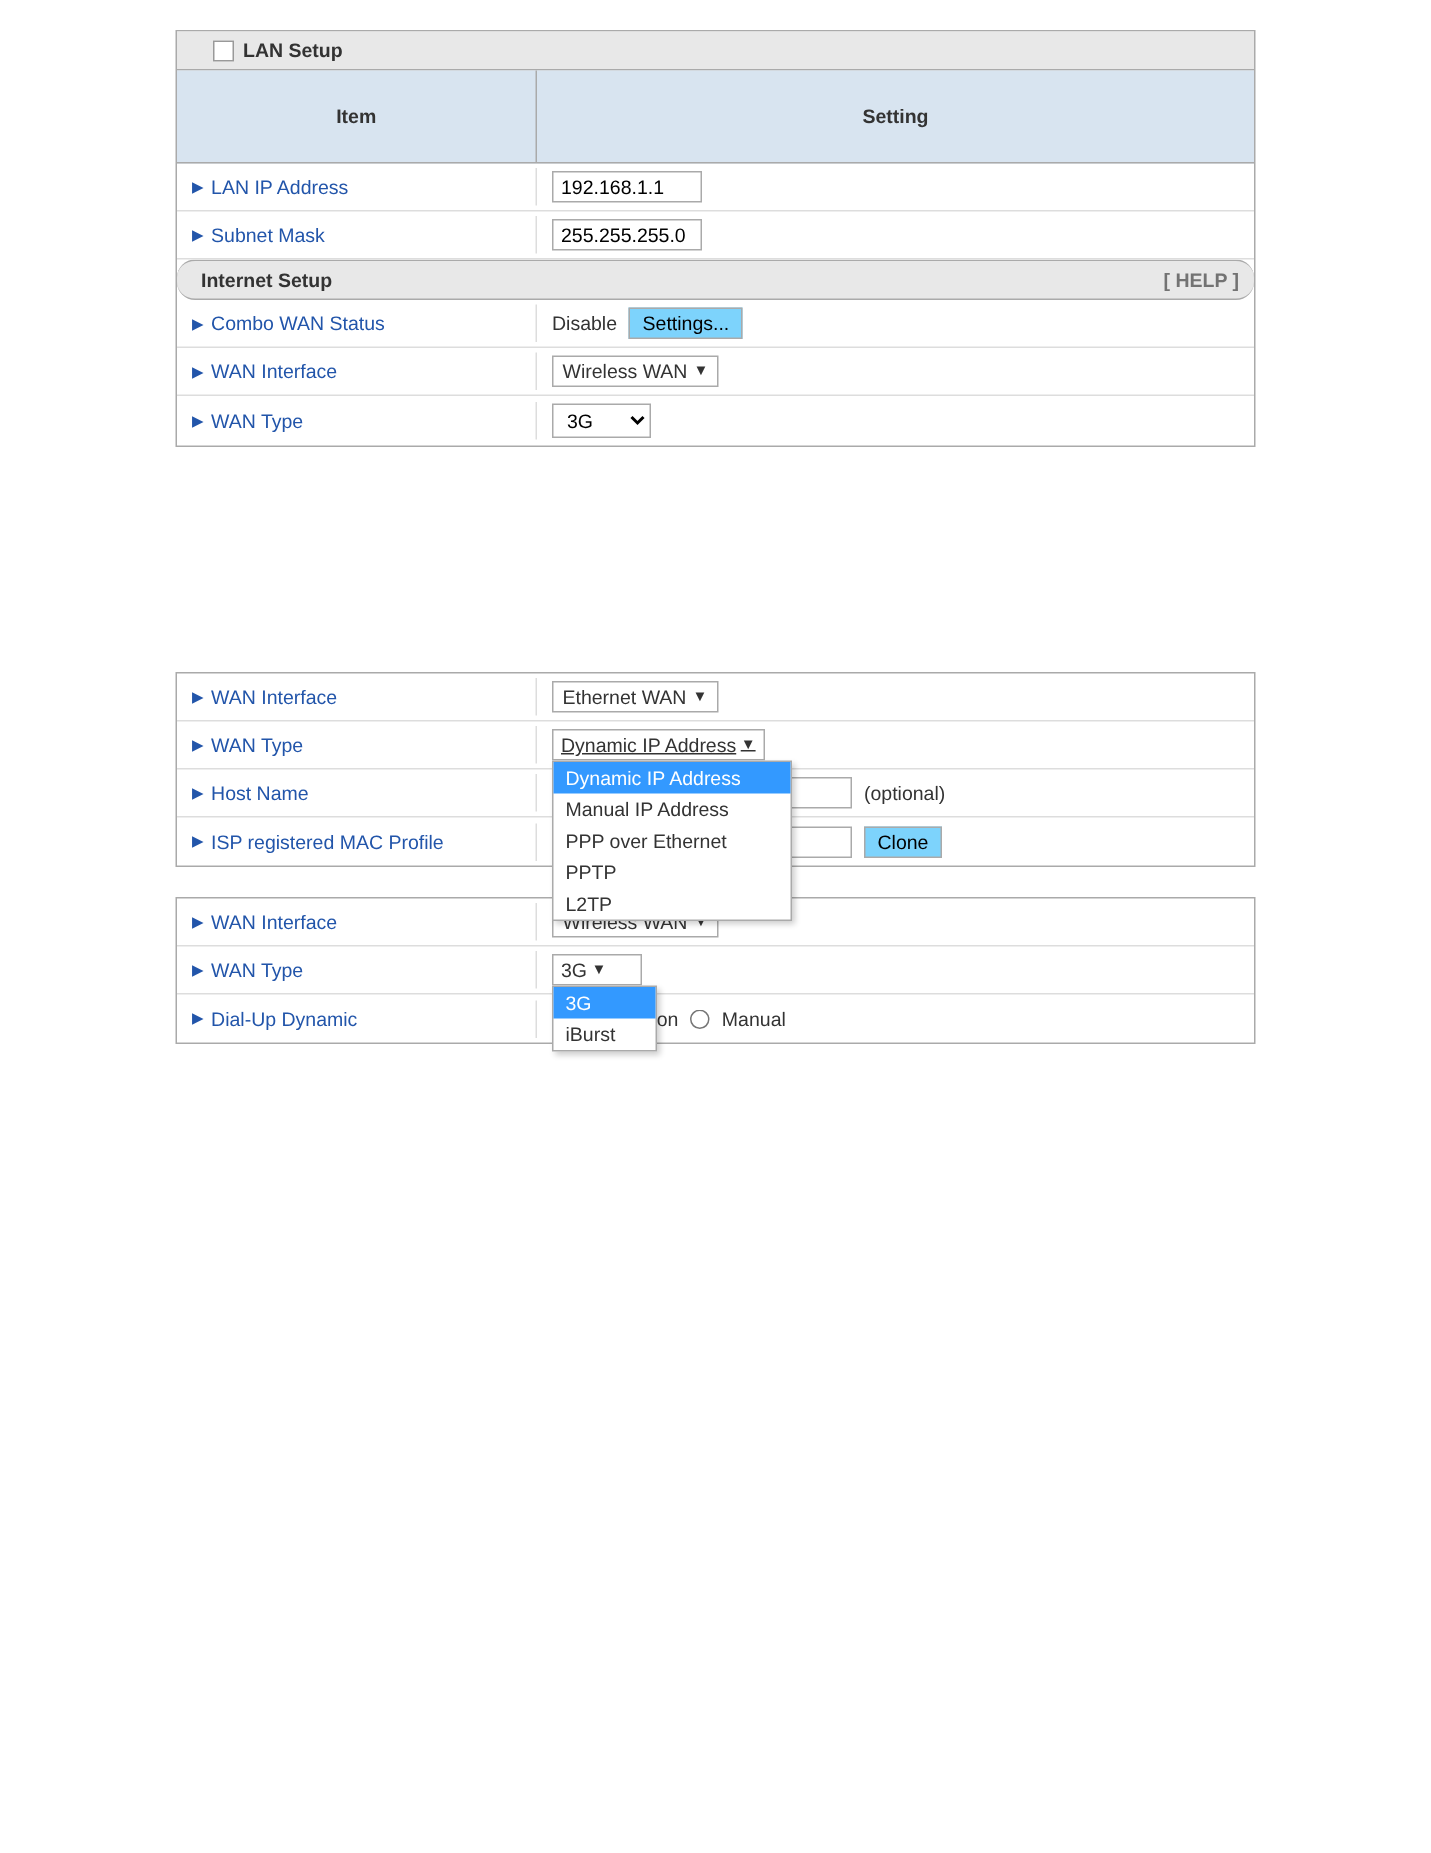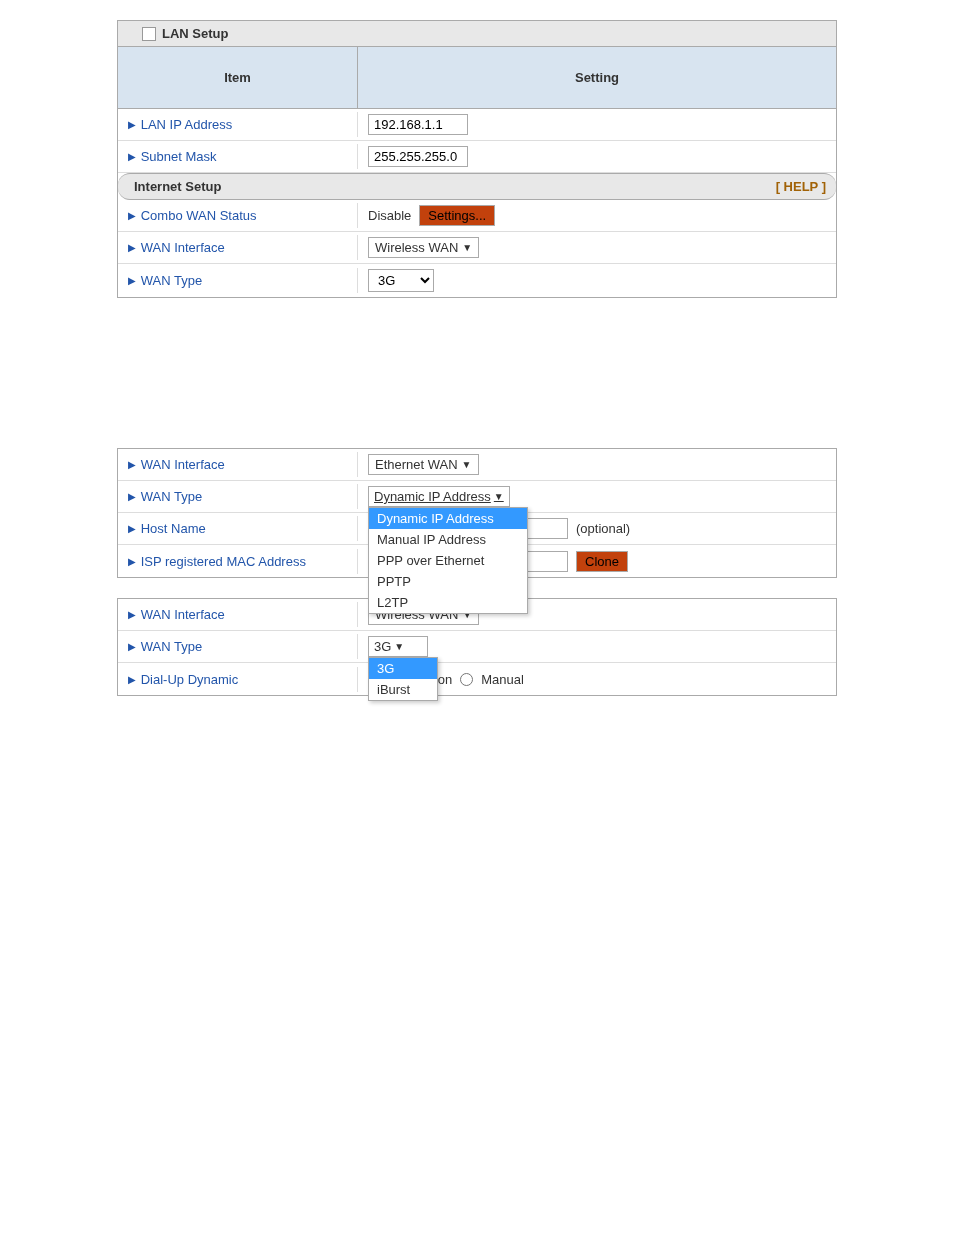--- a/index.html
+++ b/index.html
@@ -102,21 +102,21 @@
       border-radius: 12px;
     }
 
     .internet-header-left {
       display: flex;
       align-items: center;
       gap: 6px;
     }
 
     .help-link {
-      color: #a16207;
+      color: #737373;
       font-size: 13px;
     }
 
     input[type="text"] {
       border: 1px solid #aaa;
       padding: 2px 5px;
       font-size: 13px;
       width: 100px;
     }
 
@@ -124,21 +124,21 @@
       border: 1px solid #aaa;
       padding: 2px 5px;
       font-size: 13px;
       background: #fff;
     }
 
     button {
       border: 1px solid #aaa;
       padding: 2px 8px;
       font-size: 13px;
-      background: #c2410c;
+      background: #7dd3fc;
       cursor: pointer;
     }
 
     .dropdown-select {
       display: flex;
       align-items: center;
       border: 1px solid #aaa;
       background: #fff;
       padding: 2px 6px;
       cursor: pointer;
@@ -377,21 +377,21 @@
       </div>
       <div class="col-setting">
         <input type="text" style="width: 200px;">
         <span>(optional)</span>
       </div>
     </div>
 
     <div class="table-row">
       <div class="col-item">
         <span class="arrow-icon">▶</span>
-        <span>ISP registered MAC Address</span>
+        <span>ISP registered MAC Profile</span>
       </div>
       <div class="col-setting">
         <input type="text" style="width: 200px;">
         <button>Clone</button>
       </div>
     </div>
 
   </div>
 
   <div class="bottom-section-wireless">

